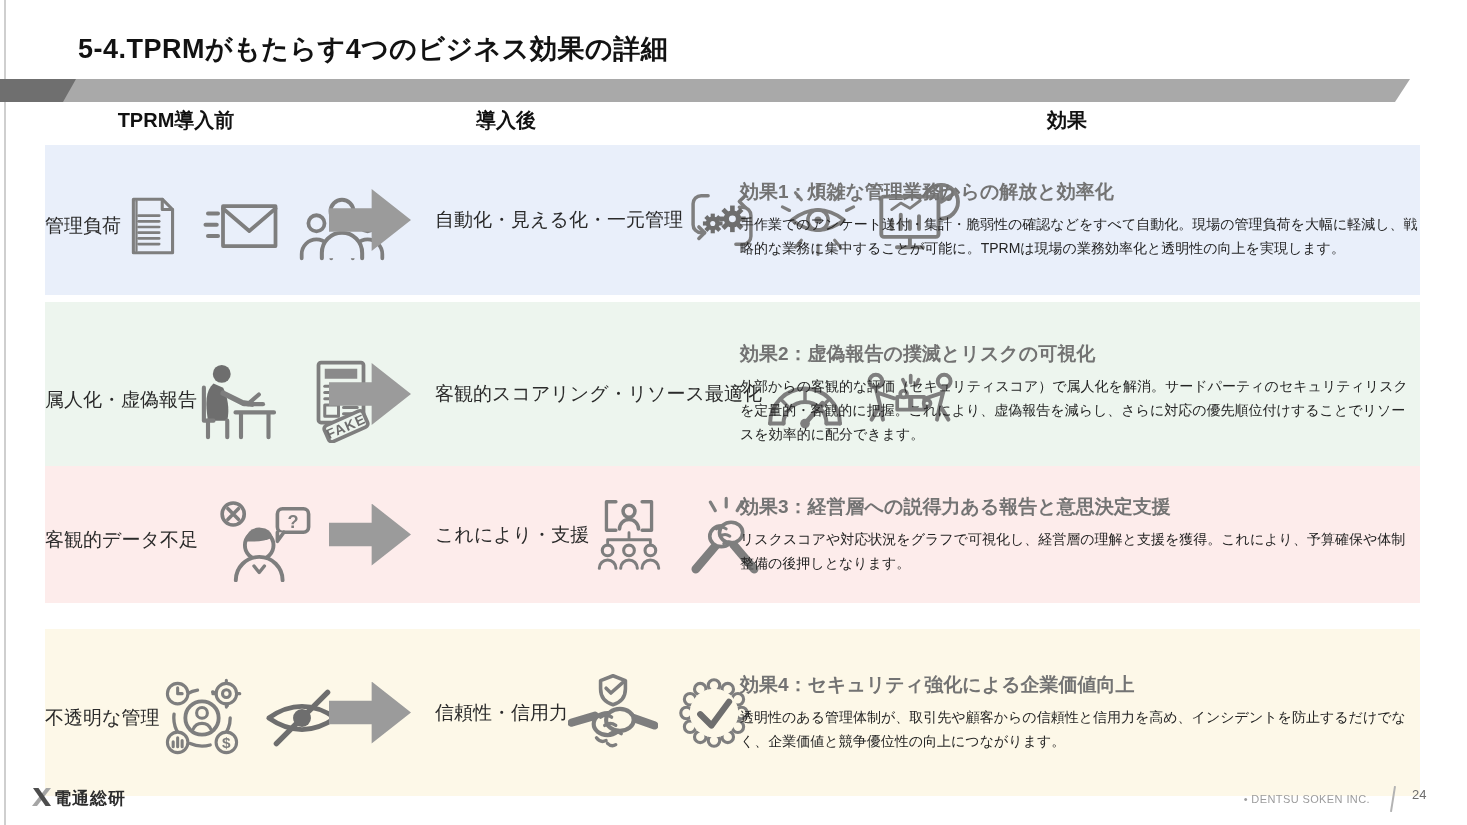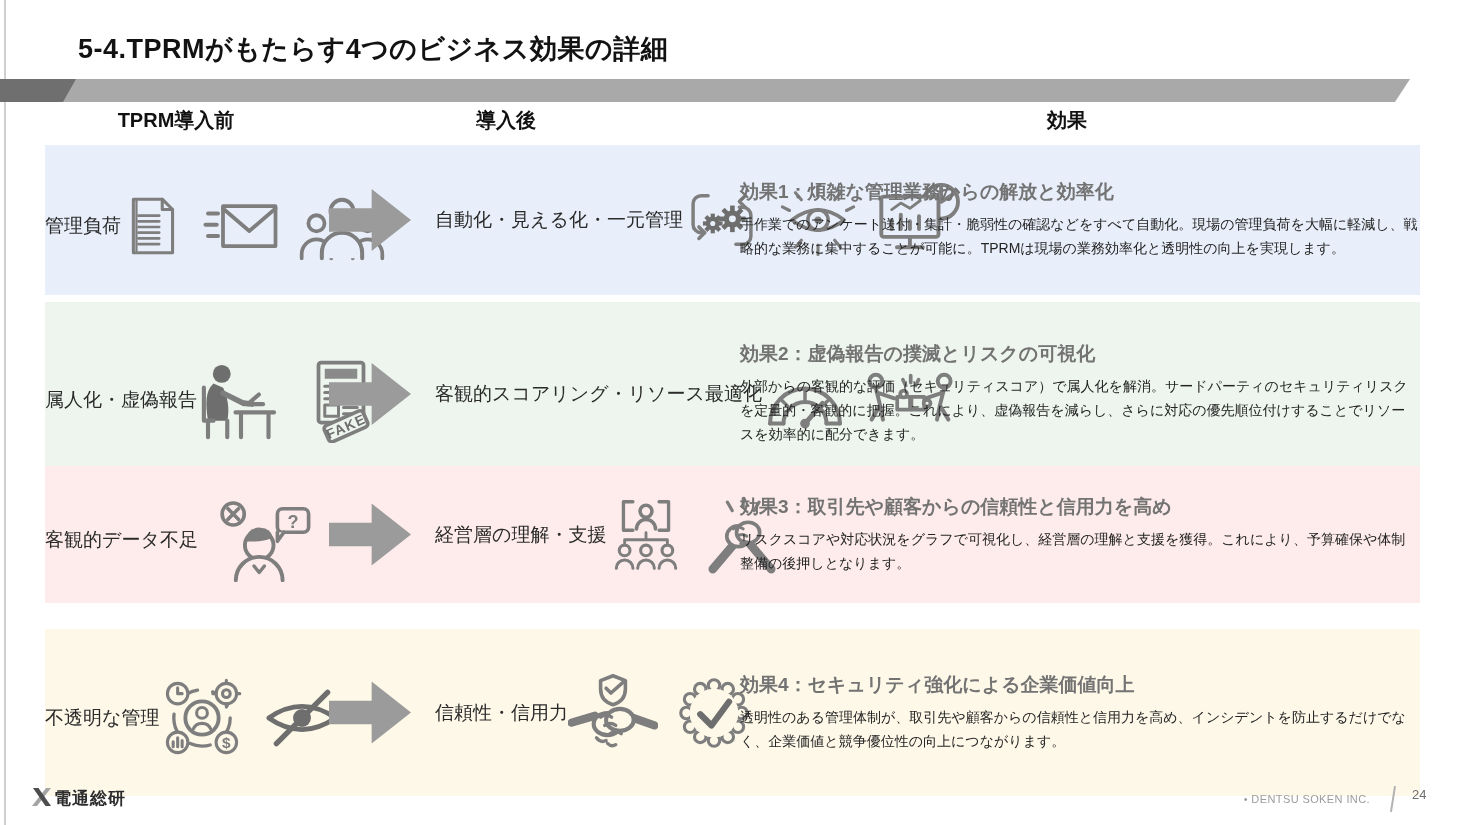--- a/index.html
+++ b/index.html
@@ -228,21 +228,21 @@
           <text x="60" y="22.5" text-anchor="middle" font-size="14" font-weight="bold" fill="#7e7e7e">?</text>
           <circle cx="34" cy="36" r="11" fill="var(--bg)"></circle>
           <path d="M23.5 33 q1 -11 11.5 -10.5 q8 0.5 9.5 7.5 q-9 4 -21 3 z" fill="#7e7e7e" stroke="none"></path>
           <path d="M16 63 a18 18 0 0 1 36 0" fill="var(--bg)"></path>
           <path d="M30 52 l4 5 l4 -5" stroke-width="2.6"></path>
         </svg>
       </div>
     </div>
     <div class="arrow"></div>
     <div class="after">
-      <div class="plabel">経営層の理解・支援</div>
+      <div class="plabel">これにより・支援</div>
       <div class="icons">
         <svg class="ic" width="80" height="76" viewBox="0 0 64 64">
           <path d="M21 4 h-8 v24 h8 M43 4 h8 v24 h-8" stroke-width="2.8"></path>
           <circle cx="32" cy="12" r="5" fill="var(--bg)"></circle>
           <path d="M24 27 a8 8 0 0 1 16 0"></path>
           <path d="M32 30 v6 M14 36 h36 M14 36 v3 M50 36 v3" stroke-width="2.4"></path>
           <g stroke-width="2.6">
             <circle cx="14" cy="45" r="4.5" fill="var(--bg)"></circle>
             <path d="M7 60 a7 7 0 0 1 14 0"></path>
             <circle cx="32" cy="45" r="4.5" fill="var(--bg)"></circle>
@@ -255,21 +255,21 @@
           <path d="M24 12 l-4 -7 M33 9 v-7 M42 12 l4 -7" stroke-width="2.6"></path>
           <path d="M8 60 L25 40" stroke-width="7"></path>
           <path d="M56 60 L39 40" stroke-width="7"></path>
           <ellipse cx="29" cy="33" rx="9.5" ry="8.5" fill="var(--bg)"></ellipse>
           <ellipse cx="37" cy="30" rx="9.5" ry="8.5" fill="var(--bg)"></ellipse>
           <path d="M25 27 q4 -3 8 0 M28 33 q4 -3 8 0 M31 39 q4 -3 8 0" stroke-width="2.4"></path>
         </svg>
       </div>
     </div>
     <div class="effect">
-      <div class="etitle">効果3：取引先や顧客からの信頼性と信用力を高め</div>
+      <div class="etitle">効果3：経営層への説得力ある報告と意思決定支援</div>
       <div class="ebody">リスクスコアや対応状況をグラフで可視化し、経営層の理解と支援を獲得。これにより、予算確保や体制整備の後押しとなります。</div>
     </div>
   </div>
 
   <div class="row" id="row-3" style="background: rgb(253, 248, 232); --bg: #fdf8e8;">
     <div class="before">
       <div class="plabel">不透明な管理</div>
       <div class="icons">
         <svg class="ic" width="86" height="82" viewBox="0 0 64 64">
           <circle cx="32" cy="32" r="22" stroke-dasharray="16 12" stroke-width="2.6"></circle>

